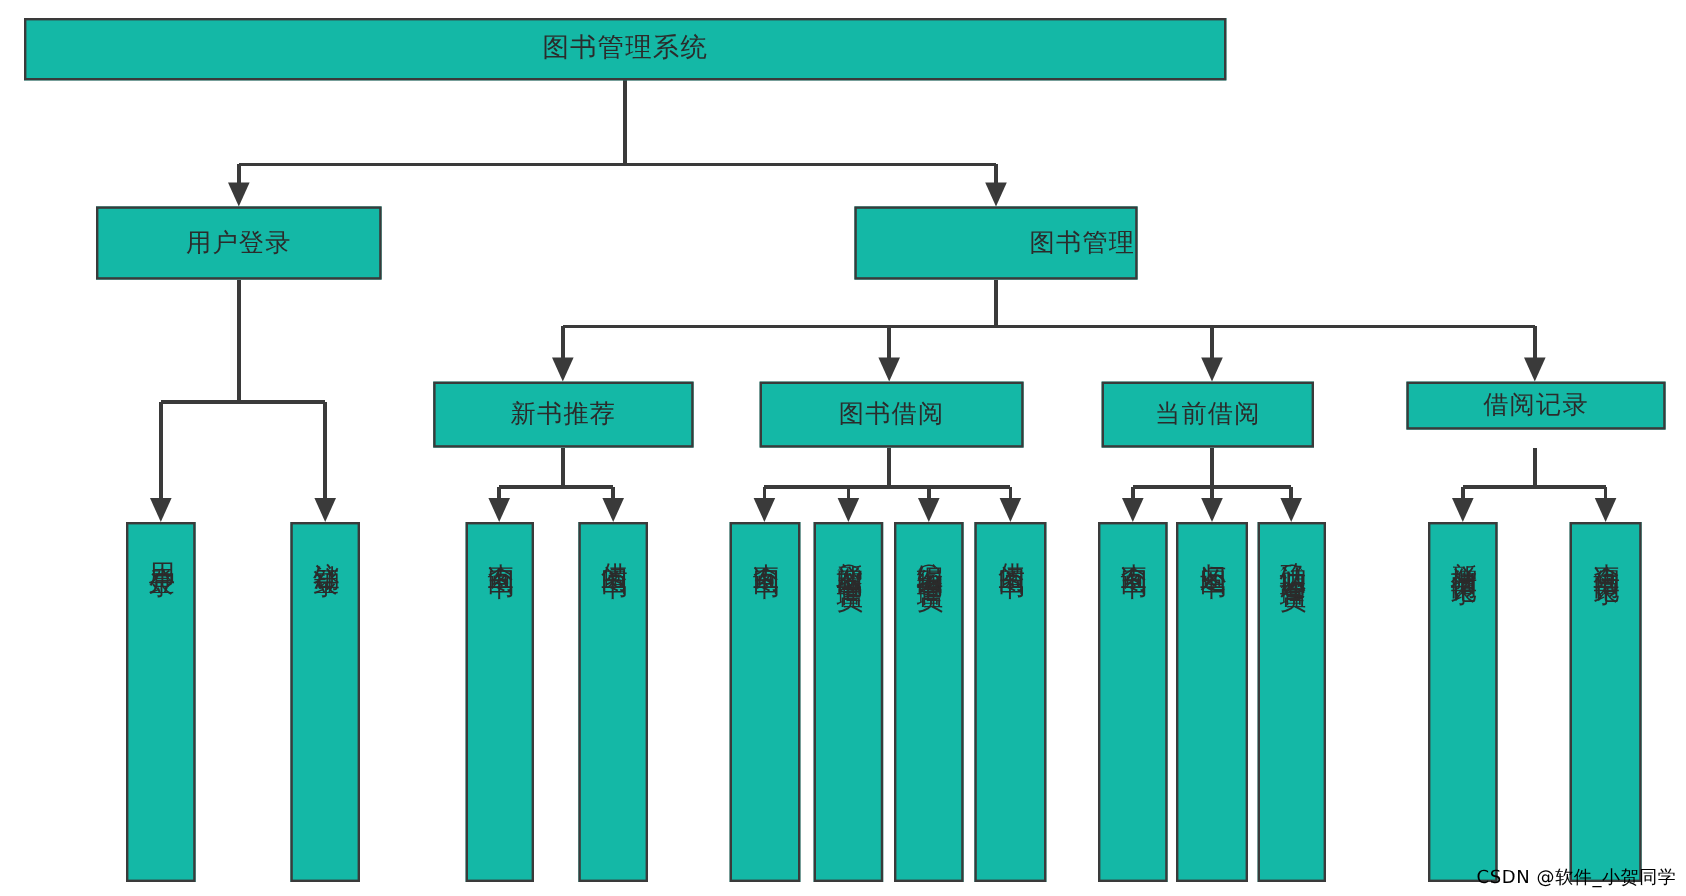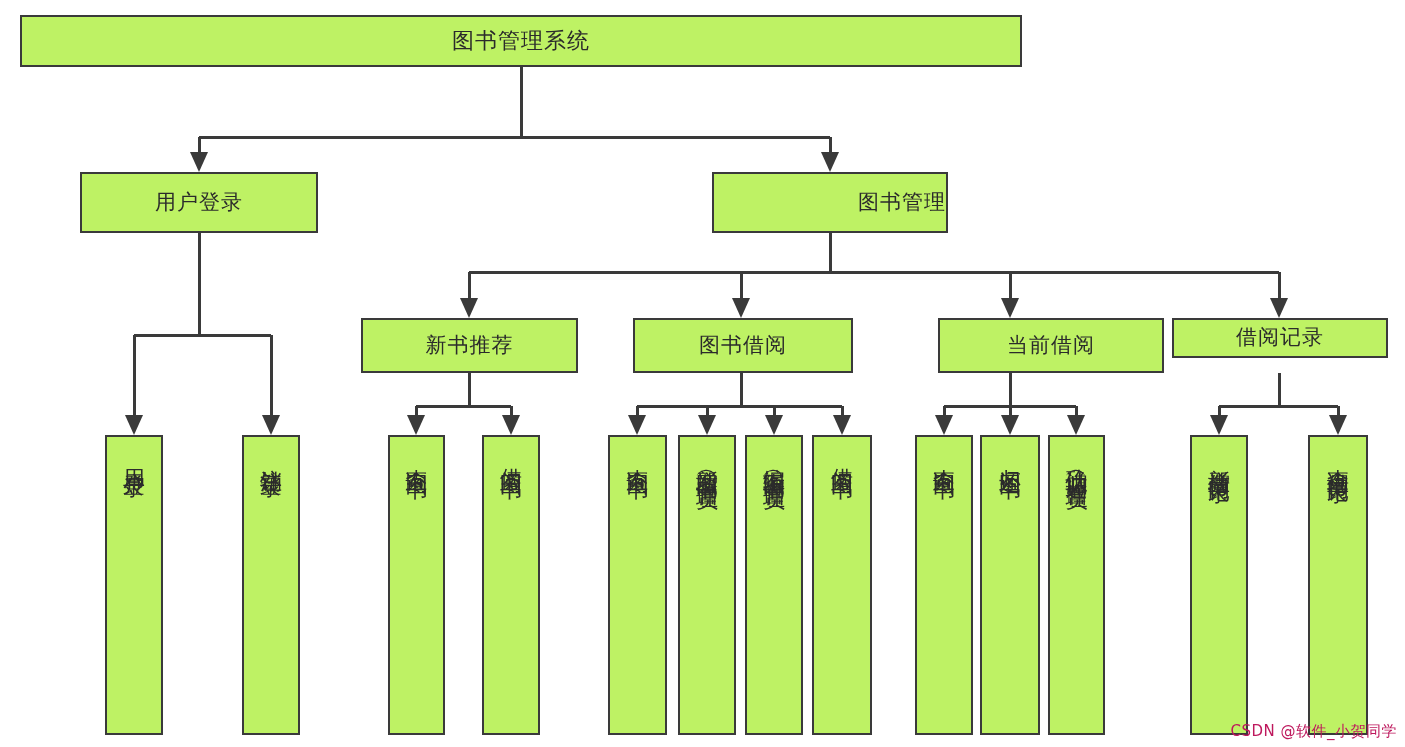--- a/index.html
+++ b/index.html
@@ -22,21 +22,21 @@
     position: absolute;
     left: 0;
     top: 0;
     width: 1405px;
     height: 747px;
   }
   .node {
     position: absolute;
     box-sizing: border-box;
     border: 2px solid #3a3a3a;
-    background: #bef264;
+    background: #14b8a6;
     color: #2b2b2b;
     display: flex;
     align-items: center;
     justify-content: center;
     z-index: 2;
   }
   .node .lbl {
     display: block;
     white-space: nowrap;
   }
@@ -58,21 +58,21 @@
     line-height: 1;
   }
   .node.root .lbl {
     font-size: 22px;
   }
   #watermark {
     position: absolute;
     right: 8px;
     bottom: 6px;
     font-size: 15px;
-    color: #be185d;
+    color: #000000;
     letter-spacing: 0.5px;
     z-index: 5;
     white-space: nowrap;
     font-family: "DejaVu Sans", "Liberation Sans", sans-serif;
   }
 </style>
 </head>
 <body>
 
 <div id="canvas">
@@ -147,21 +147,21 @@
       </div>
       <div class="node horizontal" style="left: 712px; top: 172px; width: 236px; height: 61px; justify-content: flex-end;">
         <span class="lbl">图书管理</span>
       </div>
       <div class="node horizontal" style="left: 361px; top: 318px; width: 217px; height: 55px;">
         <span class="lbl">新书推荐</span>
       </div>
       <div class="node horizontal" style="left: 633px; top: 318px; width: 220px; height: 55px;">
         <span class="lbl">图书借阅</span>
       </div>
-      <div class="node horizontal" style="left: 938px; top: 318px; width: 226px; height: 55px;">
+      <div class="node horizontal" style="left: 918px; top: 318px; width: 177px; height: 55px;">
         <span class="lbl">当前借阅</span>
       </div>
       <div class="node horizontal" style="left: 1172px; top: 318px; width: 216px; height: 40px;">
         <span class="lbl">借阅记录</span>
       </div>
       <div class="node vertical" style="left: 105px; top: 435px; width: 58px; height: 300px;">
         <span class="lbl">用户登录</span>
       </div>
       <div class="node vertical" style="left: 242px; top: 435px; width: 58px; height: 300px;">
         <span class="lbl">注销登录</span>

